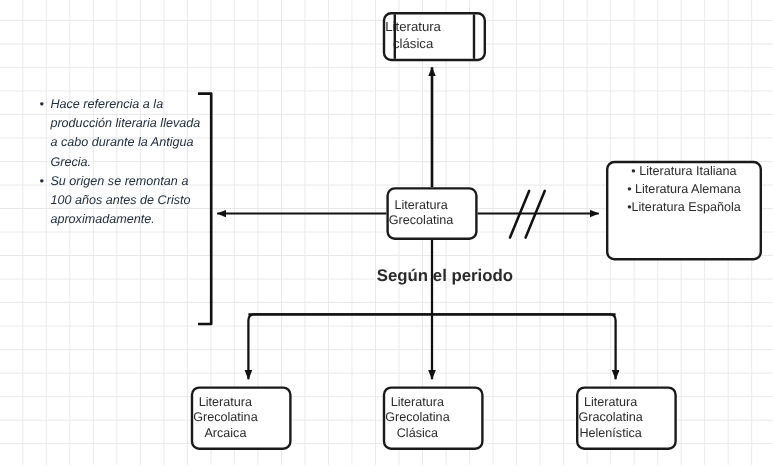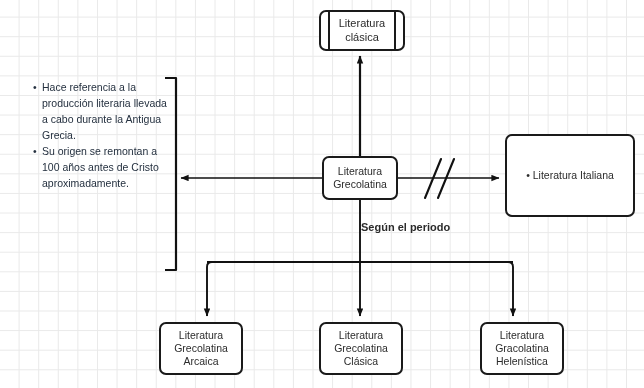--- a/index.html
+++ b/index.html
@@ -32,21 +32,20 @@
   }
   .node {
     position: absolute;
     box-sizing: border-box;
     background: #ffffff;
     border: 2px solid #1a1a1a;
     border-radius: 7px;
     color: #2b2b2b;
     display: flex;
     align-items: center;
-    justify-content: center;
     text-align: center;
     line-height: 1.22;
     z-index: 3;
   }
   .node-lines {
     white-space: pre-line;
   }
 
   
   #node-clasica {
@@ -78,21 +77,20 @@
 
   
   #node-right {
     left: 505px;
     top: 134px;
     width: 130px;
     height: 83px;
     font-size: 10.5px;
     padding: 0 2px;
     flex-direction: column;
-    justify-content: center;
   }
   #node-right .bullet-line {
     display: block;
     white-space: nowrap;
     line-height: 1.45;
   }
 
   
   .node-bottom {
     top: 322px;
@@ -117,39 +115,39 @@
   }
   #annotation ul {
     list-style: none;
     margin: 0;
     padding: 0;
   }
   #annotation li {
     position: relative;
     padding-left: 9px;
     margin: 0 0 0.5px 0;
+    font-style: italic;
   }
   #annotation li::before {
     content: "\2022";
     position: absolute;
     left: 0;
     top: -0.5px;
   }
 
   
   #caption-periodo {
     position: absolute;
     left: 314px;
     top: 221px;
-    font-size: 11px;
+    font-size: 14px;
     font-weight: bold;
     color: #2b2b2b;
     white-space: nowrap;
     z-index: 4;
-    margin-left: 47px;
   }
 </style>
 </head>
 <body>
 
 <div id="canvas">
 
   <svg id="edges" viewBox="0 0 644 388" xmlns="http://www.w3.org/2000/svg">
     <defs>
       <marker id="arrow" markerWidth="9" markerHeight="9" refX="7.6" refY="3.2" orient="auto" markerUnits="userSpaceOnUse">
@@ -194,20 +192,22 @@
 clásica</span>
   </div>
 
   <div class="node" id="node-central">
     <span class="node-lines">Literatura
 Grecolatina</span>
   </div>
 
   <div class="node" id="node-right">
     <span class="bullet-line">• Literatura Italiana</span>
+    <span class="bullet-line">• Literatura Alemana</span>
+    <span class="bullet-line">•Literatura Española</span>
   </div>
 
   <div class="node node-bottom" id="node-arcaica">
     <span class="node-lines">Literatura
 Grecolatina
 Arcaica</span>
   </div>
   <div class="node node-bottom" id="node-clasica-per">
     <span class="node-lines">Literatura
 Grecolatina

